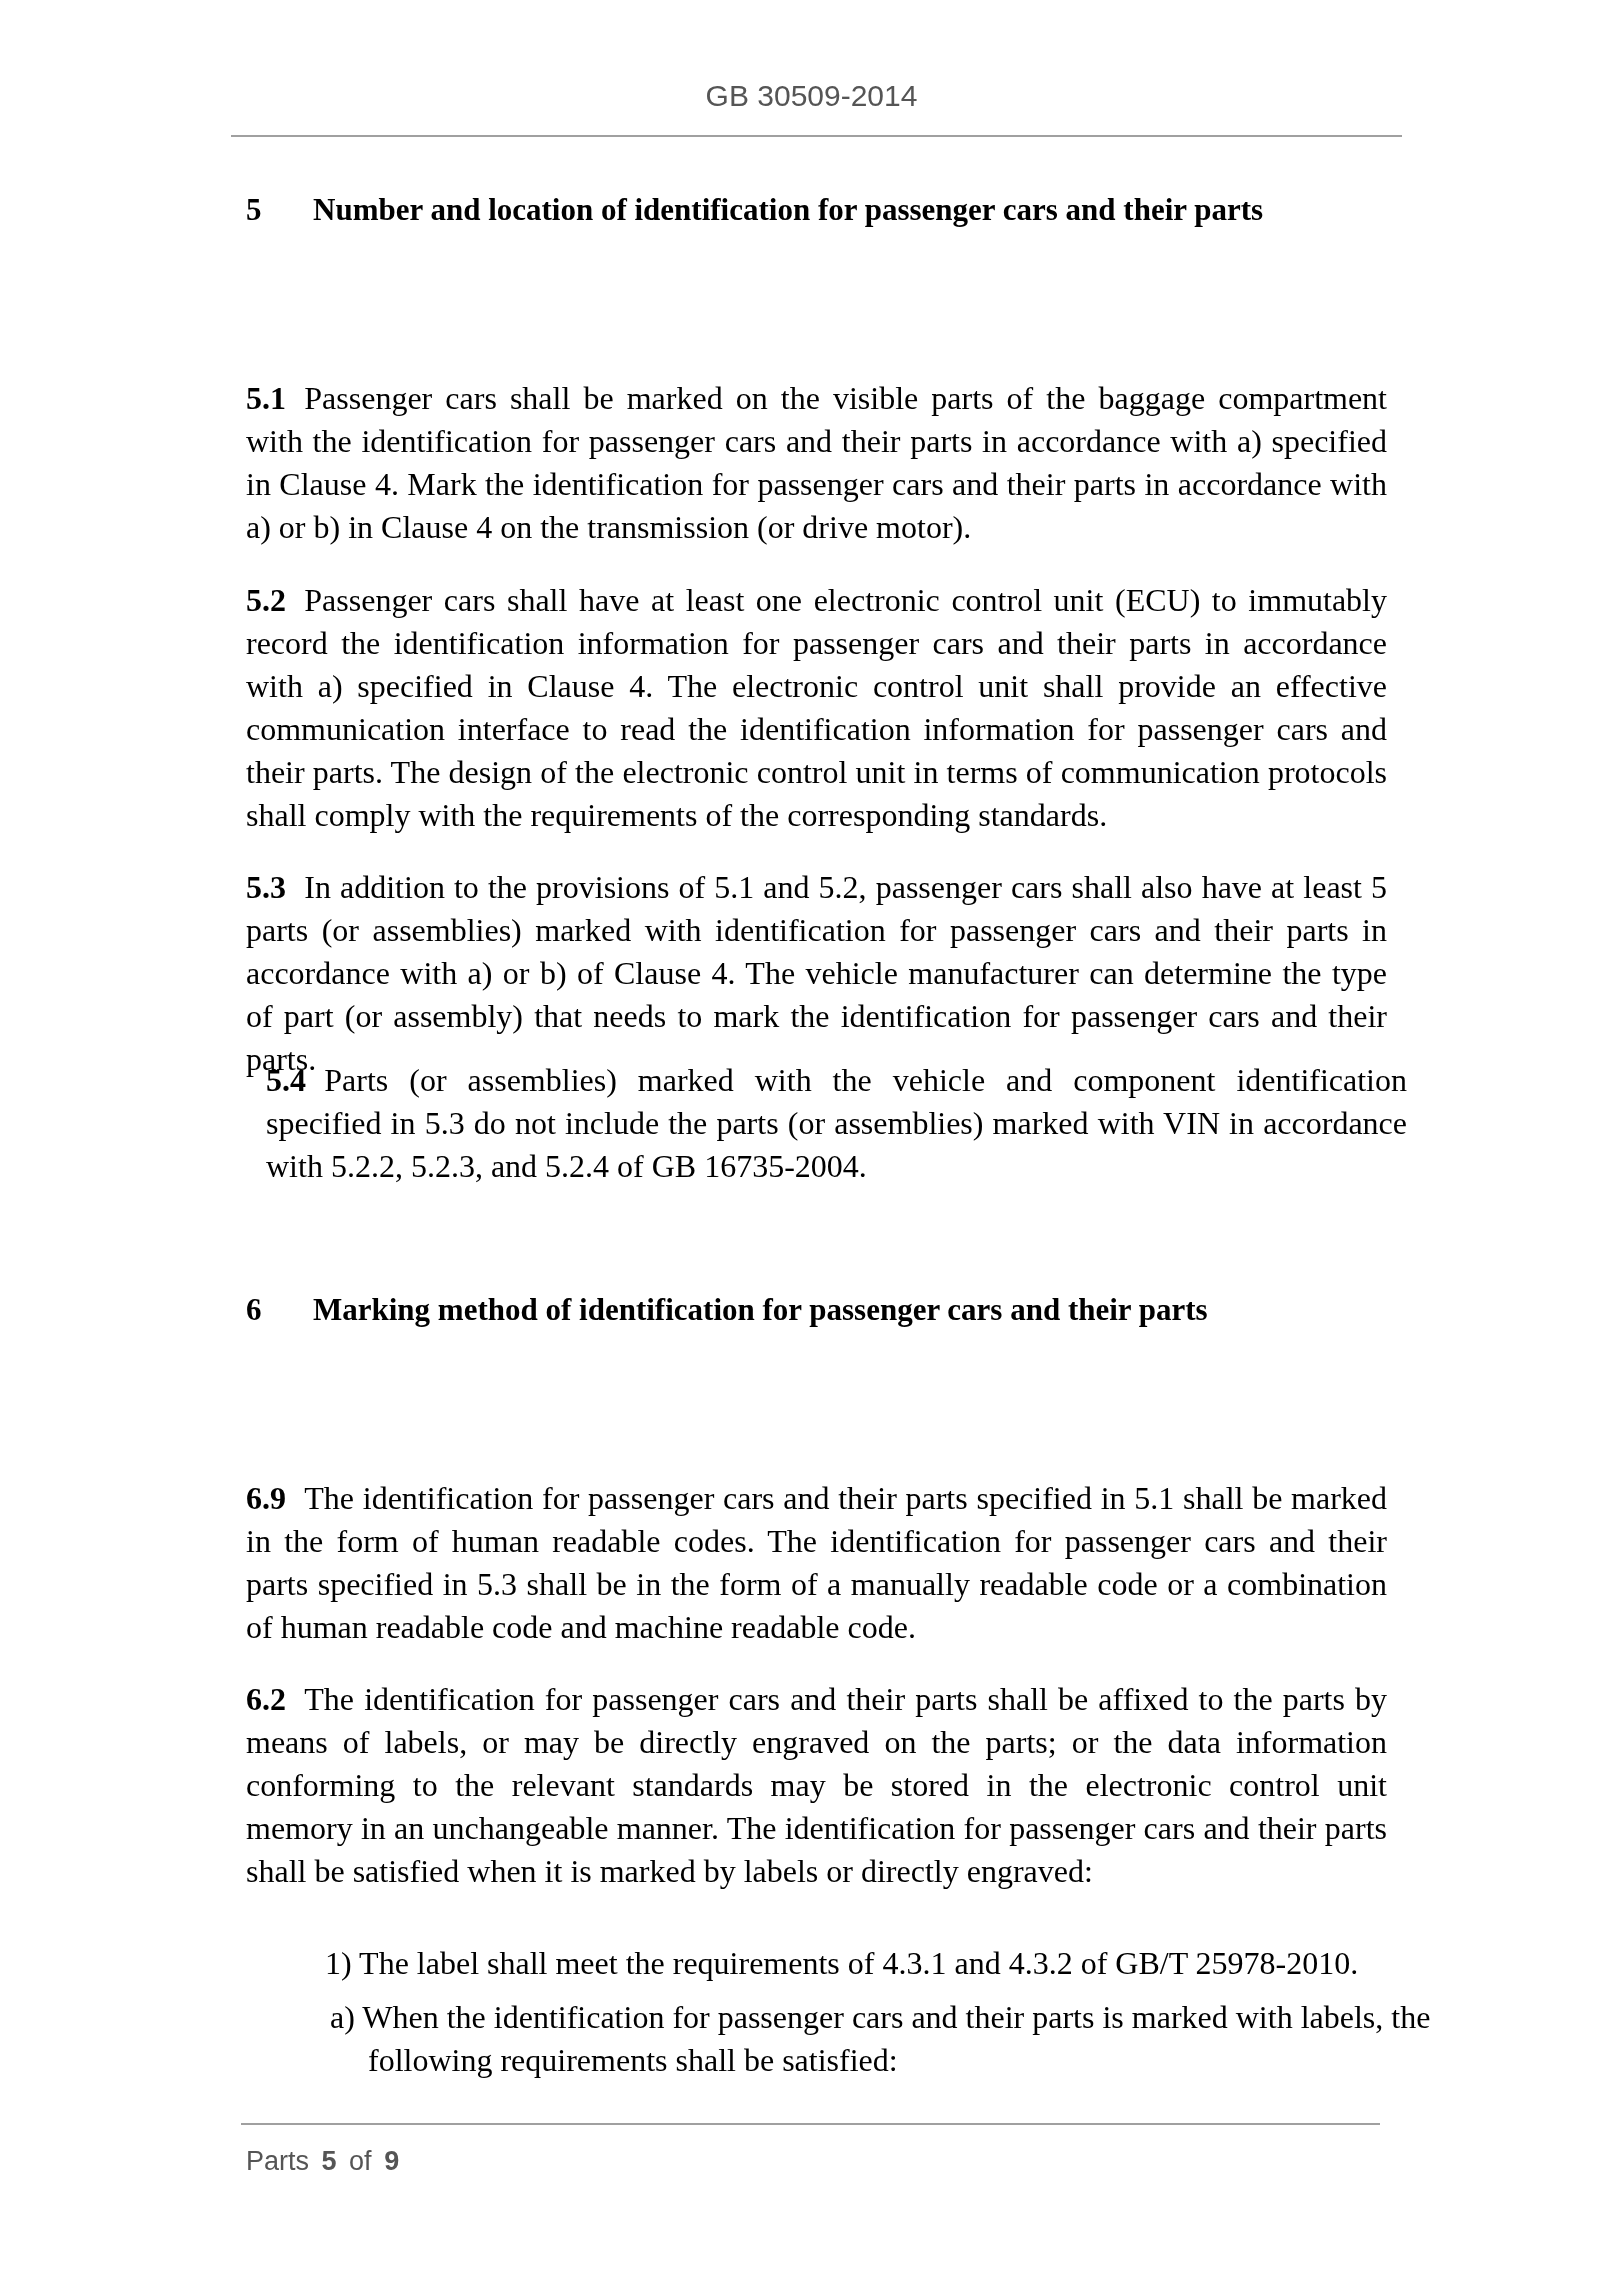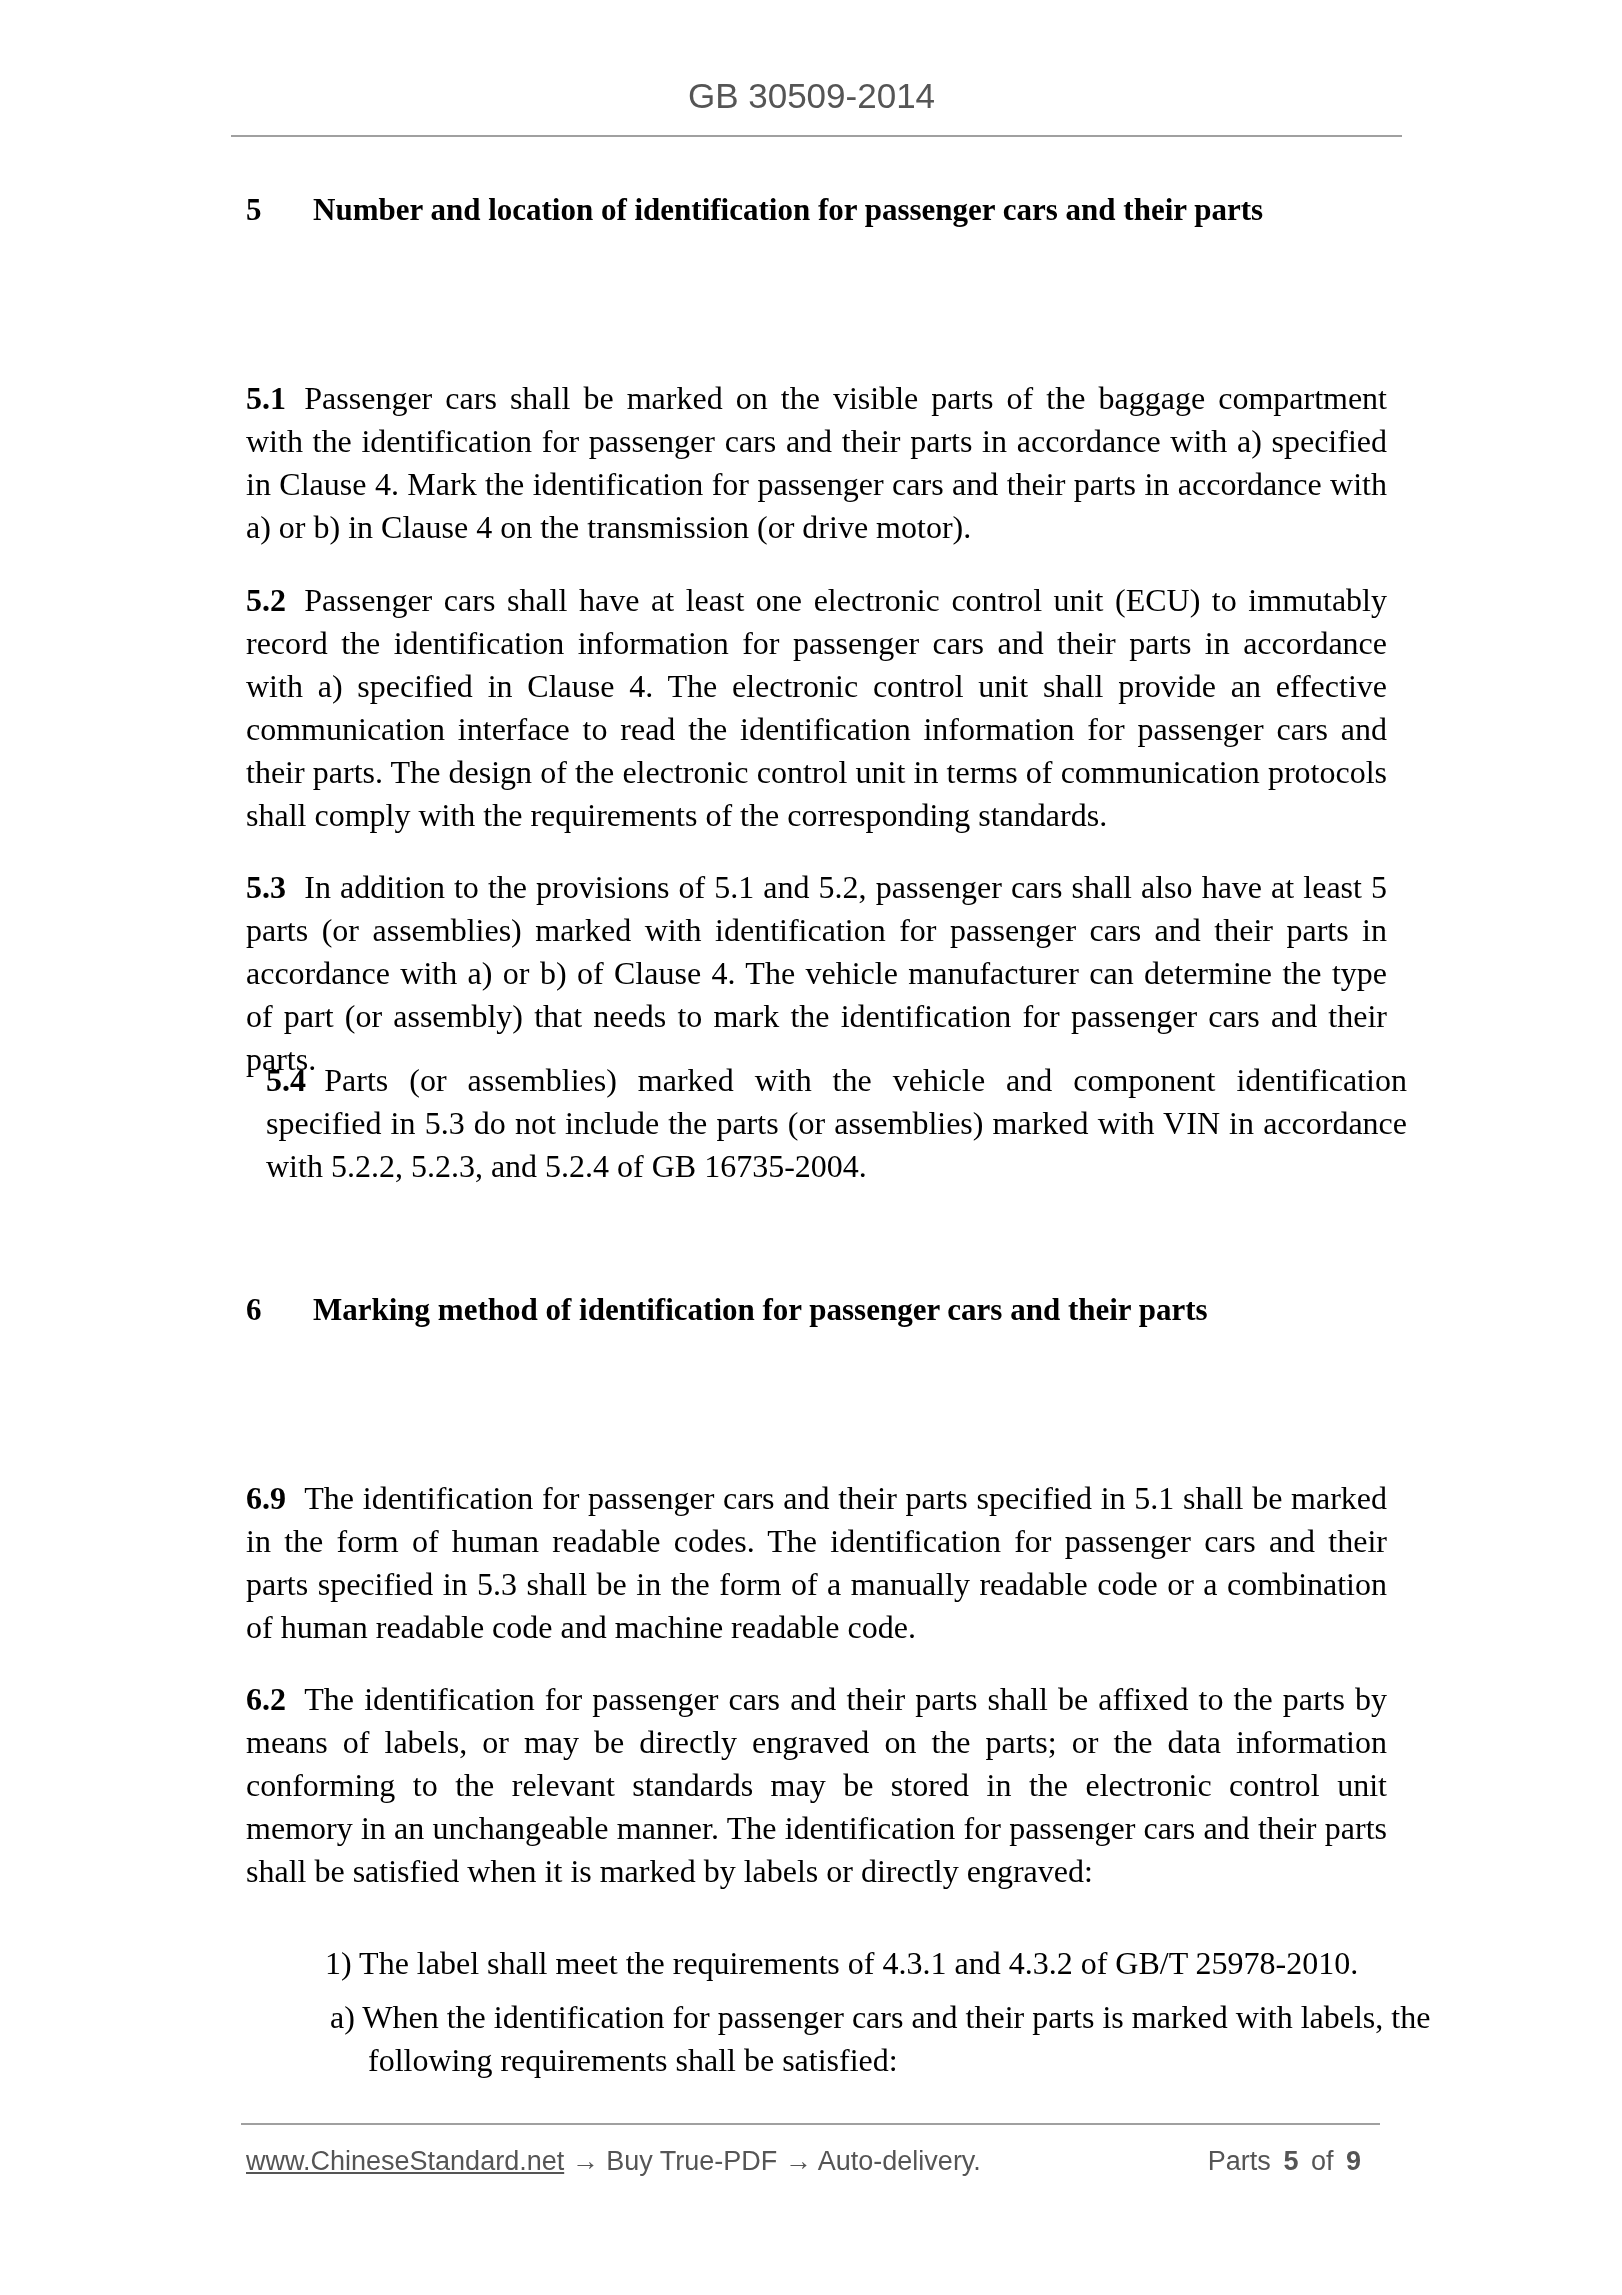--- a/index.html
+++ b/index.html
@@ -15,21 +15,21 @@
     font-family: "Liberation Serif", "DejaVu Serif", serif;
     color: #000000;
   }
   .page-header {
     position: absolute;
     left: 0;
     top: 79px;
     width: 1623px;
     text-align: center;
     font-family: "Liberation Sans", "DejaVu Sans", sans-serif;
-    font-size: 35px;
+    font-size: 30px;
     color: #555555;
     line-height: 33px;
   }
   .header-rule {
     position: absolute;
     left: 231px;
     top: 135px;
     width: 1171px;
     height: 1.7px;
     background: #a0a0a0;
@@ -156,26 +156,19 @@
   <div class="list-a" style="top:1996px;margin-left:46px;">a) When the identification for passenger cars and their parts is marked with labels, the following requirements shall be satisfied:</div>
 
   <div class="list-1" style="top:1942px;">1) The label shall meet the requirements of 4.3.1 and 4.3.2 of GB/T 25978-2010.</div>
 
 </div>
 
 <div class="footer-rule"></div>
 
 <div class="footer">
   <div>
-    <a>www.ChineseStandard.net</a>
-    <span>→</span>
-    <span>Buy True-PDF</span>
-    <span>→</span>
-    <span>Auto-delivery.</span>
-  </div>
-  <div>
     <span>Parts</span>
     <span class="bold gap">5</span>
     <span>of</span>
     <span class="bold gap">9</span>
   </div>
 </div>
 
 
 </body></html>

